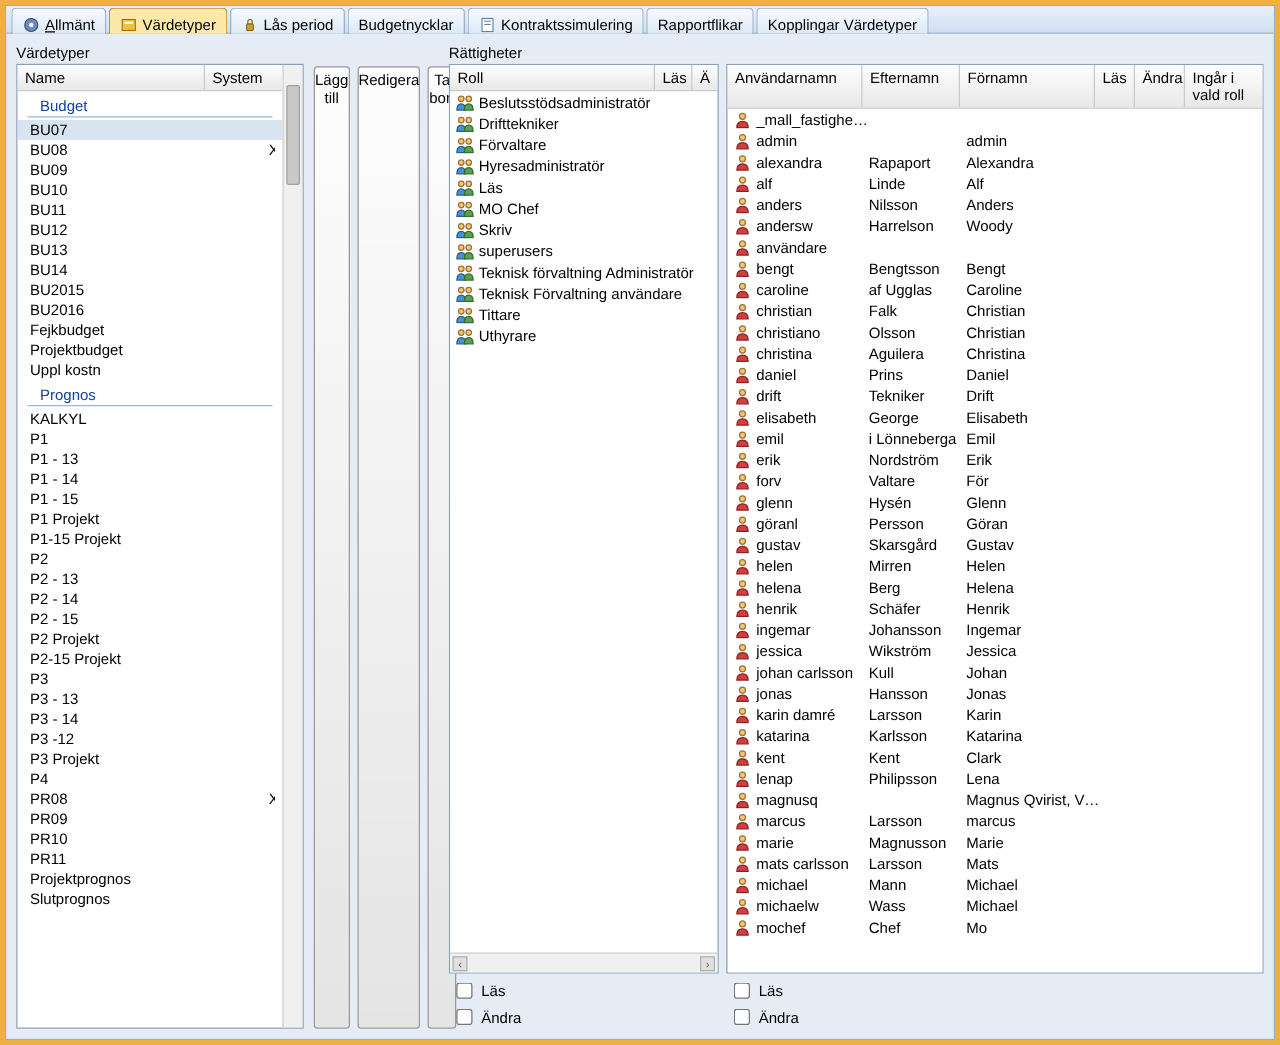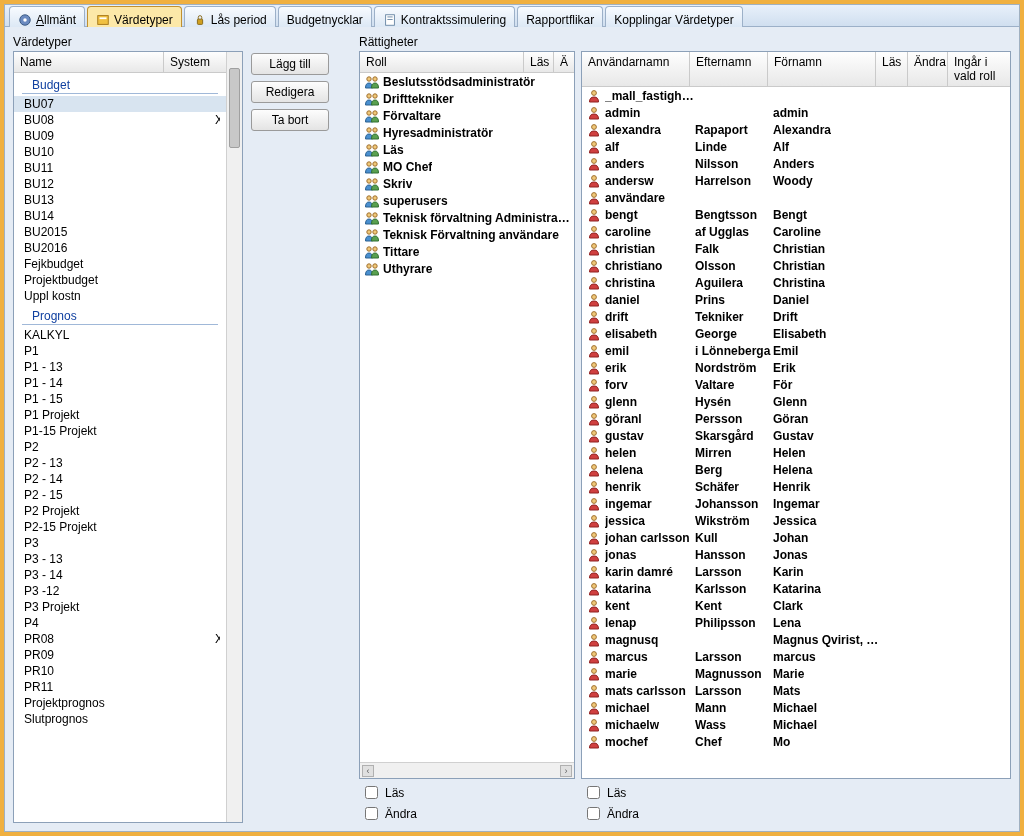--- a/index.html
+++ b/index.html
@@ -4,39 +4,39 @@
 <style>
 * { box-sizing: border-box; font-family: "Segoe UI", Tahoma, sans-serif; font-size: 12px; }
 body { margin: 0; background: #f0b040; padding: 4px; }
 .app { background: #e5ecf5; border: 1px solid #a0b0c0; width: 1016px; height: 828px; display: flex; flex-direction: column; }
 .tabs { display: flex; height: 22px; background: linear-gradient(#e8f0fa, #d0dff0); border-bottom: 1px solid #9cb0c8; padding-left: 4px; }
 .tab { display: flex; align-items: flex-end; padding: 0 8px; border: 1px solid #9cb0c8; border-bottom: none; margin-right: 2px; border-radius: 4px 4px 0 0; background: linear-gradient(#f8fbff, #dce8f5); cursor: pointer; height: 21px; margin-top: 1px; }
 .tab.active { background: #fce8a8; border-color: #c09030; font-weight: normal; }
 .tab .ticon { width: 14px; height: 14px; margin-right: 4px; display: inline-block; }
 .main { flex: 1; display: flex; padding: 8px; gap: 8px; overflow: hidden; }
 .col-left { width: 230px; display: flex; flex-direction: column; }
-.col-mid { width: 100px; display: flex; flex-direction: column; gap: 6px; padding-top: 18px; }
+.col-mid { width: 100px; display: flex; flex-direction: row; gap: 6px; padding-top: 18px; }
 .col-right { flex: 1; display: flex; flex-direction: column; }
 .panel-label { margin-bottom: 2px; }
 .listbox { flex: 1; background: #fff; border: 1px solid #8ca0b8; overflow: hidden; display: flex; }
 .listcontent { flex: 1; overflow-y: auto; }
 .list-header { display: flex; background: linear-gradient(#fefefe, #e8e8e8); border-bottom: 1px solid #cacaca; position: sticky; top: 0; }
 .list-header .hcell { padding: 3px 6px; border-right: 1px solid #cacaca; font-weight: normal; color: #000; }
 .group-header { color: #1040a0; padding: 3px 8px 1px 10px; border-bottom: 1px solid #a0b8d8; margin: 2px 8px 2px 8px; font-weight: normal; }
 .row { display: flex; padding: 1px 6px; cursor: pointer; gap: 45px; }
 .row.selected { background: #d8e4f0; }
 .cell { overflow: hidden; white-space: nowrap; text-overflow: ellipsis; }
 .scrollbar { width: 16px; background: #f0f0f0; border-left: 1px solid #d0d0d0; position: relative; }
 .scroll-thumb { position: absolute; left: 2px; right: 2px; background: #c8c8c8; border: 1px solid #a0a0a0; border-radius: 2px; }
 .btn { background: linear-gradient(#fdfdfd, #e4e4e4); border: 1px solid #9a9a9a; border-radius: 3px; padding: 3px 0; text-align: center; cursor: pointer; width: 78px; }
 .rights-row { flex: 1; display: flex; gap: 6px; overflow: hidden; }
 .roles, .users { background: #fff; border: 1px solid #8ca0b8; display: flex; flex-direction: column; overflow: hidden; }
 .roles { width: 216px; }
 .users { flex: 1; }
-.body-scroll { flex: 1; overflow-y: auto; font-weight: bold; }
+.body-scroll { flex: 1; overflow-y: auto; }
 .r-row { display: flex; align-items: center; padding: 0 4px; height: 17px; cursor: pointer; }
 .ricon, .uicon { width: 16px; height: 14px; margin-right: 3px; flex-shrink: 0; }
 .hscroll { height: 16px; background: #f0f0f0; border-top: 1px solid #d0d0d0; display: flex; align-items: center; justify-content: space-between; padding: 0 2px; }
 .harrow { width: 12px; height: 12px; background: #e0e0e0; border: 1px solid #b0b0b0; display: flex; align-items: center; justify-content: center; font-size: 9px; color: #606060; cursor: pointer; }
 .checks { display: flex; gap: 6px; margin-top: 4px; }
 .check-col { display: flex; flex-direction: column; gap: 2px; }
 .check-col.c1 { width: 216px; }
 .chk { display: flex; align-items: center; gap: 4px; padding-left: 2px; }
 .chk input { width: 13px; height: 13px; }
 svg { display: block; }

